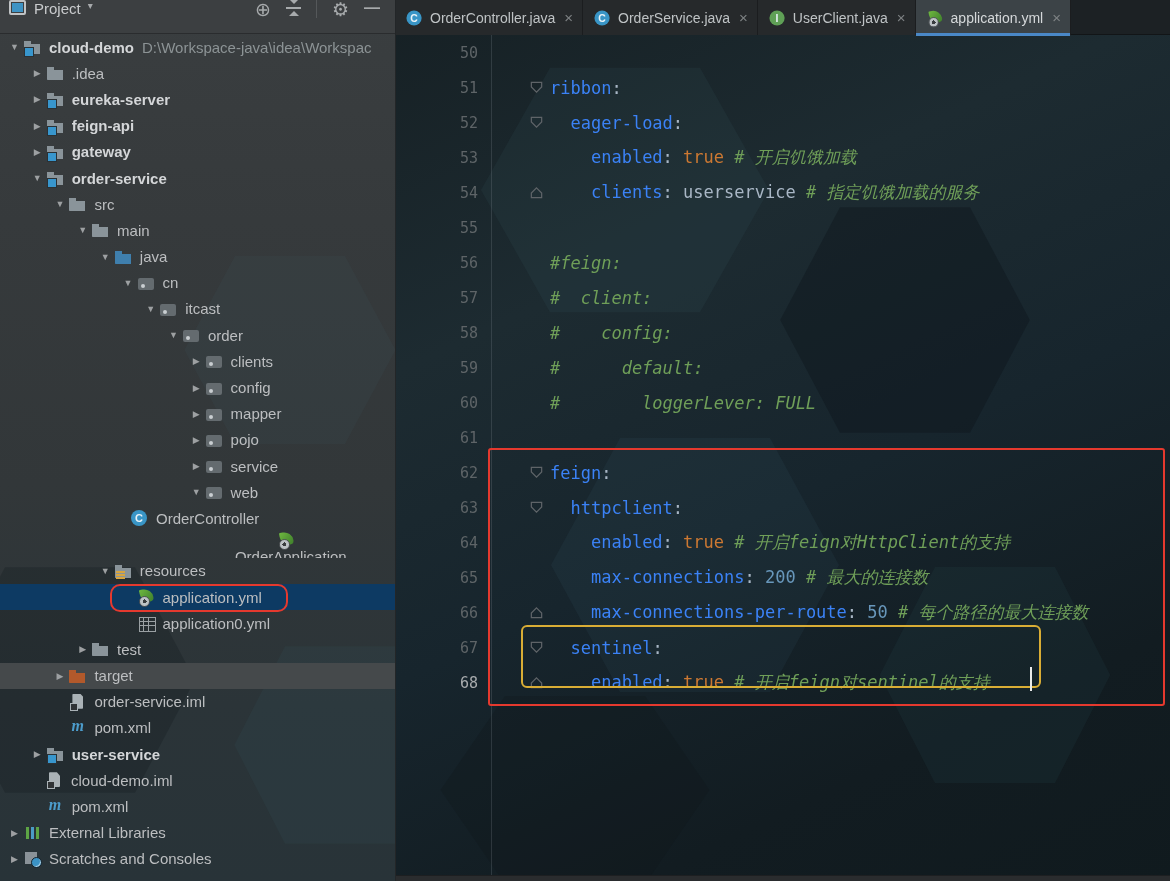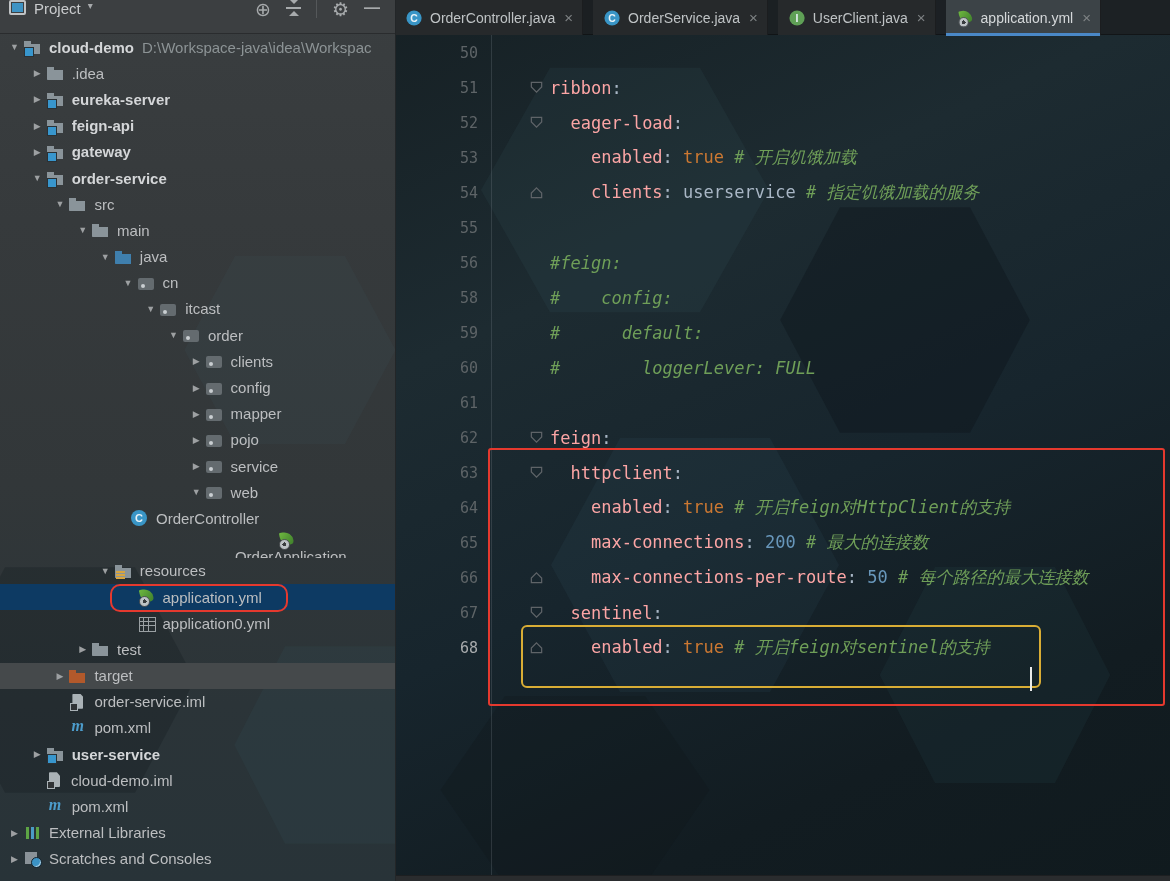--- a/index.html
+++ b/index.html
@@ -86,36 +86,36 @@
   .ticon[data-icon="scratch"]::after { content:''; position:absolute; right:0; bottom:-1px; width:9px; height:9px;
     border-radius:50%; background:#3B93C5; border:1px solid #16232B;
     box-shadow:inset -1px -1px 0 0 rgba(255,255,255,.55); }
 
   
   #editor { position:absolute; left:395px; top:0; width:775px; height:881px; overflow:hidden;
     background:linear-gradient(155deg,#162024 0%,#1d2b31 30%,#17252d 55%,#121c21 80%,#101a1e 100%); }
   #divider { position:absolute; left:395px; top:0; width:1px; height:881px; background:#232628; z-index:7; }
 
   #tabbar { position:relative; height:35px; display:flex; background:rgba(28,31,33,0.78);
-    border-bottom:1px solid rgba(0,0,0,0.35); z-index:4;gap:10px; }
+    border-bottom:1px solid rgba(0,0,0,0.35); z-index:4; }
   .tab { display:flex; align-items:center; height:35px; padding:0 9px 0 11px; gap:6px;
     font-size:14px; color:#BFC3C5; background:#26292B; border-right:1px solid #1b1d1f; position:relative; }
   .tab .ticon { margin-right:0; transform:scale(0.95); }
   .tab.active { background:#3C4347; color:#D5D8DA; }
   .tab.active::after { content:''; position:absolute; left:0; right:0; bottom:-1px; height:3px; background:#4A88C7; }
   .tab-close { color:#7E8284; font-size:15px; margin-left:3px; }
 
   #code { position:absolute; left:395px; top:35px; width:775px; z-index:2; }
   .cl { height:35px; display:flex; align-items:center;padding-left:48px; }
   .ln { width:28px; margin-left:7px; flex:none; text-align:right;
     font:15px "DejaVu Sans Mono","Liberation Mono",monospace; color:#5E6467; }
   .ln.cur { color:#A9ACAE; }
   .fold { width:20px; height:16px; margin-left:48px; flex:none; display:flex; align-items:center; justify-content:center; }
   .codeline { font:17px "DejaVu Sans Mono","Liberation Mono",monospace; white-space:pre; margin-left:4px; }
-  .tk-k { color:#fca5a5;text-align:right; } .tk-b { color:#CC7832;text-align:right; }
+  .tk-k { color:#3b82f6;text-align:right; } .tk-b { color:#CC7832;text-align:right; }
   .tk-p { color:#A9B7C6; } .tk-v { color:#A9B7C6; } .tk-w { color:#A9B7C6; }
   .tk-n { color:#6897BB; }
   .tk-c { color:#6F9F58; font-style:italic; }
   #gutter-line { position:absolute; left:491px; top:35px; height:840px; width:1px;
     background:rgba(140,152,158,0.22); z-index:3; }
   #editor-bottom { position:absolute; left:396px; bottom:0; width:774px; height:6px;
     background:#2A2C2E; border-top:1px solid #1d1f21; z-index:5; }
 
   
   #ann-tree-red { position:absolute; left:110px; top:584px; width:178px; height:28px;
@@ -388,20 +388,25 @@
         <span class="ln">55</span>
         <span class="fold"></span>
         <span class="codeline"></span>
       </div>
       <div class="cl">
         <span class="ln">56</span>
         <span class="fold"></span>
         <span class="codeline"><span class="tk-c">#feign:</span></span>
       </div>
       <div class="cl">
+        <span class="ln">57</span>
+        <span class="fold"></span>
+        <span class="codeline"><span class="tk-c">#  client:</span></span>
+      </div>
+      <div class="cl">
         <span class="ln">58</span>
         <span class="fold"></span>
         <span class="codeline"><span class="tk-c">#    config:</span></span>
       </div>
       <div class="cl">
         <span class="ln">59</span>
         <span class="fold"></span>
         <span class="codeline"><span class="tk-c">#      default:</span></span>
       </div>
       <div class="cl">

